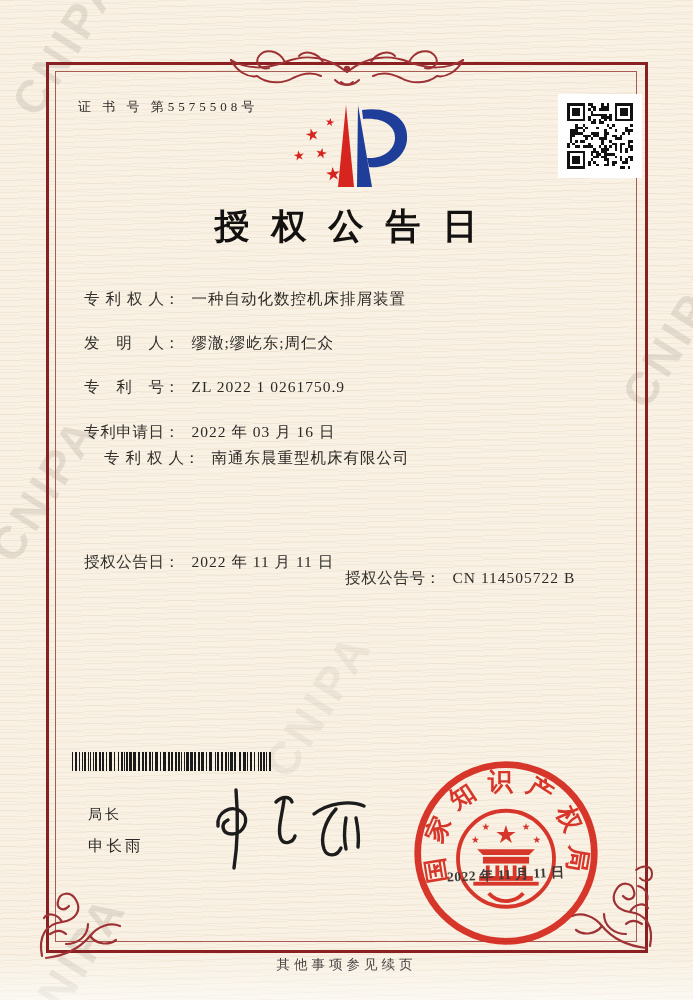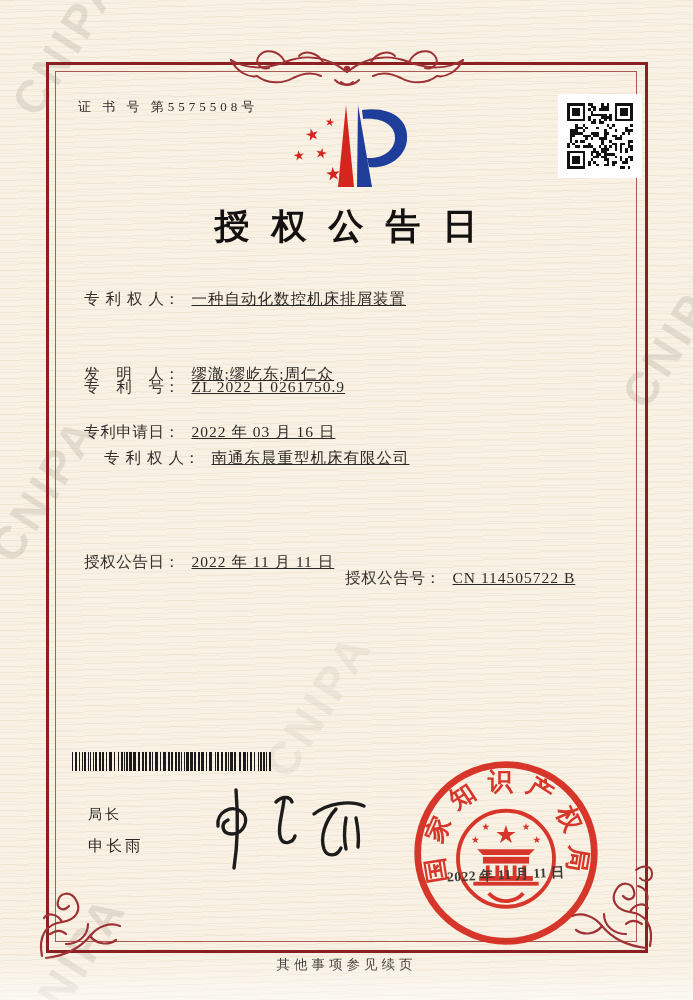--- a/index.html
+++ b/index.html
@@ -29,21 +29,21 @@
   .lstar{position:absolute;color:var(--logo-red,#d6251f);line-height:1;}
   .qrbox{position:absolute;left:558px;top:94px;width:84px;height:84px;background:#fff;
       display:flex;align-items:center;justify-content:center;}
   .title{position:absolute;left:46px;top:203px;width:600px;margin:0;text-align:center;
       font-size:35px;font-weight:700;color:#141210;letter-spacing:22px;text-indent:22px;}
   
   .frow{position:absolute;left:84px;font-size:15.5px;color:#33302c;white-space:nowrap;}
   .flabel{display:inline-block;width:80px;text-align:justify;text-align-last:justify;
       vertical-align:top;}
   .fcolon{display:inline-block;margin-right:12px;}
-  .fvalue{letter-spacing:1px;color:#2d2a26;text-decoration:underline;}
+  .fvalue{letter-spacing:1px;color:#2d2a26;}
   .grant2{position:absolute;left:261px;top:16px;}
   
   .bodytext{position:absolute;left:78px;top:583px;width:540px;font-size:14.5px;
       line-height:29.5px;color:#2e2a27;letter-spacing:1.2px;text-align:justify;}
   .bodytext p{margin:0;text-indent:2em;}
   
   .barcode{position:absolute;left:72px;top:752px;}
   
   .sig-post{position:absolute;left:88px;top:806px;font-size:14px;letter-spacing:3px;color:#2b2824;}
   .sig-name{position:absolute;left:88px;top:836px;font-size:15.5px;letter-spacing:3px;color:#2b2824;}
@@ -405,21 +405,21 @@
           <rect x="23" y="24" width="1" height="1"></rect>
         </g>
       </svg>
   </div>
 
   <h1 class="title">授权公告日</h1>
 
   <div class="frow" style="top:289px;">
     <span class="flabel">专利权人</span><span class="fcolon">：</span><span class="fvalue">一种自动化数控机床排屑装置</span>
   </div>
-  <div class="frow" style="top:333px;margin-top:31px;">
+  <div class="frow" style="top:333px;">
     <span class="flabel">发明人</span><span class="fcolon">：</span><span class="fvalue">缪澈;缪屹东;周仁众</span>
   </div>
   <div class="frow" style="top:377px;">
     <span class="flabel">专利号</span><span class="fcolon">：</span><span class="fvalue">ZL 2022 1 0261750.9</span>
   </div>
   <div class="frow" style="top:422px;">
     <span class="flabel">专利申请日</span><span class="fcolon">：</span><span class="fvalue">2022 年 03 月 16 日</span>
   </div>
   <div class="frow" style="top:448px;margin-left:20px;">
     <span class="flabel">专利权人</span><span class="fcolon">：</span><span class="fvalue">南通东晨重型机床有限公司</span>

